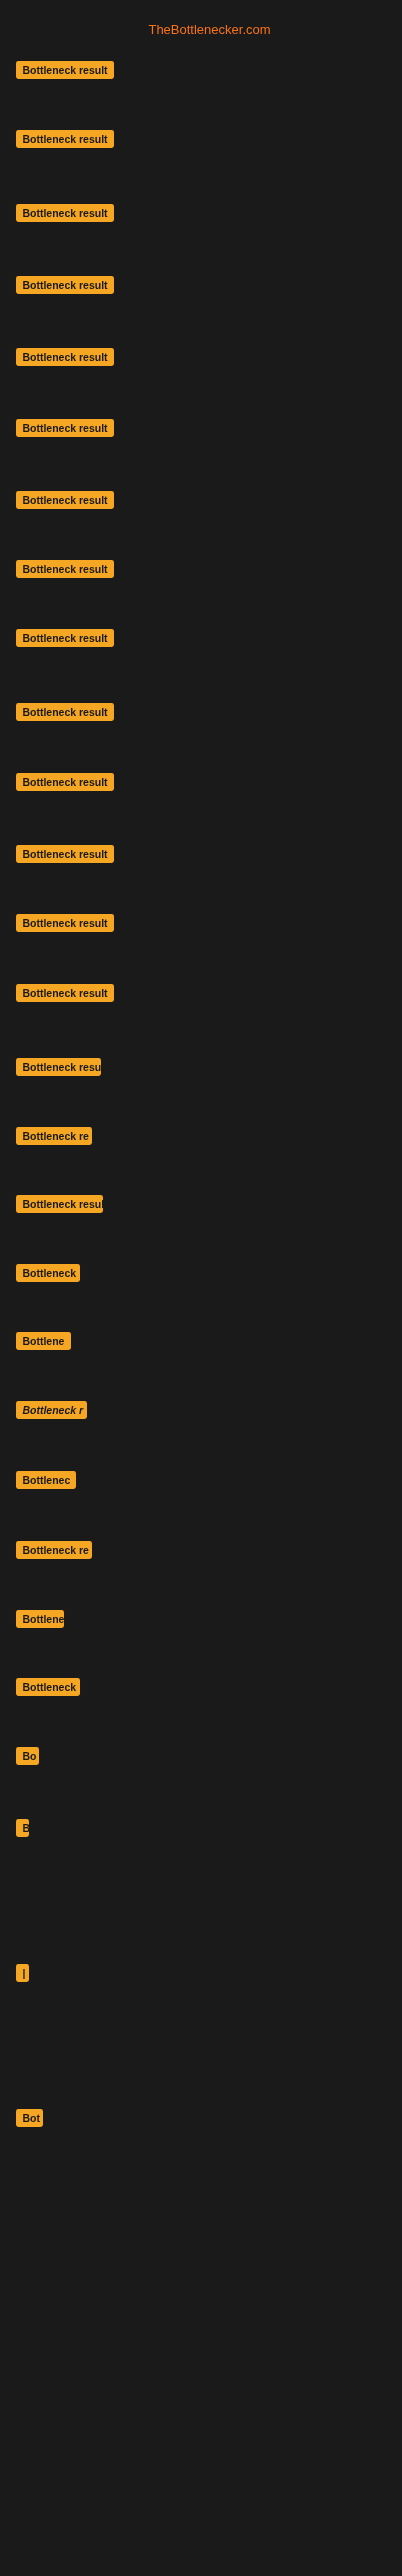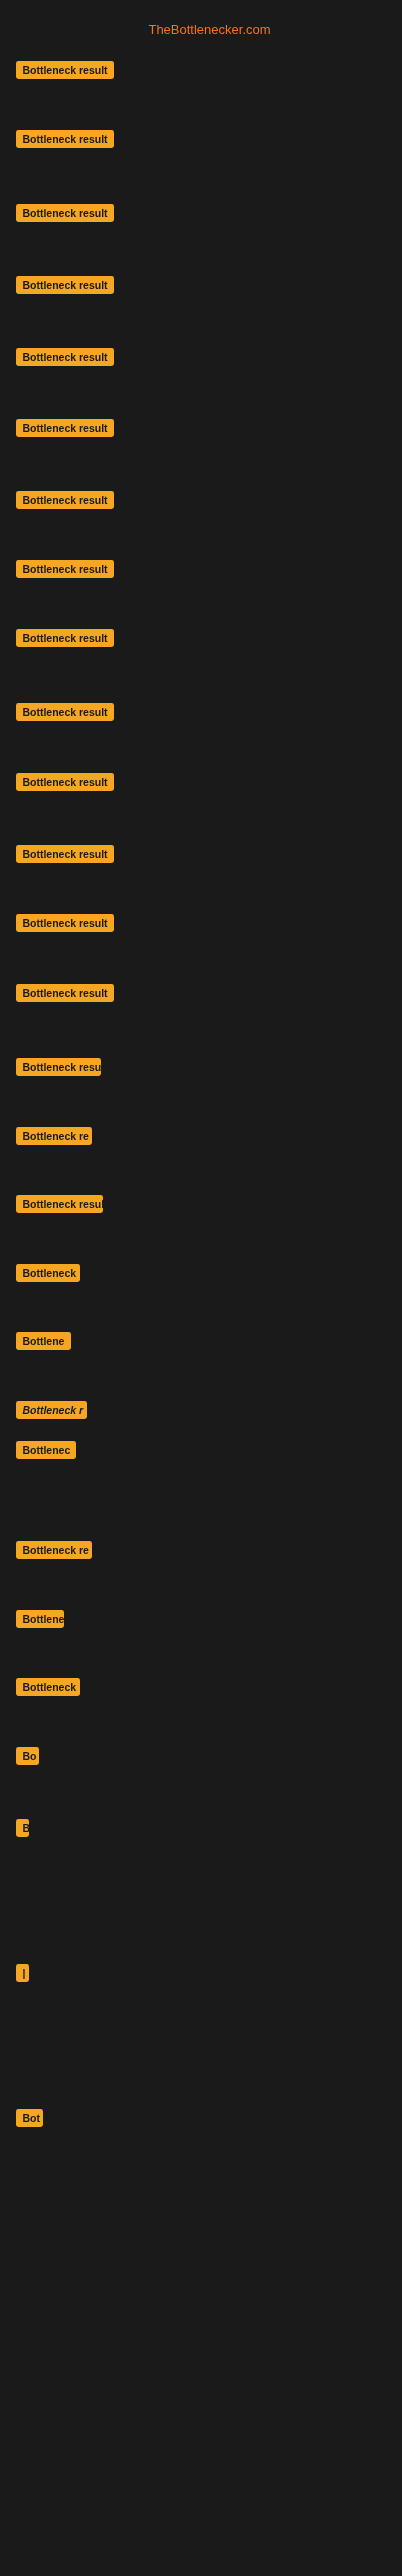--- a/index.html
+++ b/index.html
@@ -54,21 +54,21 @@
 <div class="bottleneck-item" style="top: 757px;"><span class="bottleneck-badge" style="max-width: 105px; overflow: hidden;">Bottleneck result</span></div>
 <div class="bottleneck-item" style="top: 829px;"><span class="bottleneck-badge" style="max-width: 103px; overflow: hidden;">Bottleneck result</span></div>
 <div class="bottleneck-item" style="top: 898px;"><span class="bottleneck-badge" style="max-width: 101px; overflow: hidden;">Bottleneck result</span></div>
 <div class="bottleneck-item" style="top: 968px;"><span class="bottleneck-badge" style="max-width: 98px; overflow: hidden;">Bottleneck result</span></div>
 <div class="bottleneck-item" style="top: 1042px;"><span class="bottleneck-badge" style="max-width: 85px; overflow: hidden;">Bottleneck result</span></div>
 <div class="bottleneck-item" style="top: 1111px;"><span class="bottleneck-badge" style="max-width: 76px; overflow: hidden;">Bottleneck re</span></div>
 <div class="bottleneck-item" style="top: 1179px;"><span class="bottleneck-badge" style="max-width: 87px; overflow: hidden;">Bottleneck resul</span></div>
 <div class="bottleneck-item" style="top: 1248px;"><span class="bottleneck-badge" style="max-width: 64px; overflow: hidden;">Bottleneck</span></div>
 <div class="bottleneck-item" style="top: 1316px;"><span class="bottleneck-badge" style="max-width: 55px; overflow: hidden;">Bottlene</span></div>
 <div class="bottleneck-item" style="top: 1385px;"><span class="bottleneck-badge" style="max-width: 71px; overflow: hidden; font-style: italic;">Bottleneck r</span></div>
-<div class="bottleneck-item" style="top: 1425px; text-align: right;"><span class="bottleneck-badge" style="max-width: 60px; overflow: hidden;">Bottlenec</span></div>
+<div class="bottleneck-item" style="top: 1455px; text-align: right;"><span class="bottleneck-badge" style="max-width: 60px; overflow: hidden;">Bottlenec</span></div>
 <div class="bottleneck-item" style="top: 1525px;"><span class="bottleneck-badge" style="max-width: 76px; overflow: hidden;">Bottleneck re</span></div>
 <div class="bottleneck-item" style="top: 1594px;"><span class="bottleneck-badge" style="max-width: 48px; overflow: hidden;">Bottlene</span></div>
 <div class="bottleneck-item" style="top: 1662px;"><span class="bottleneck-badge" style="max-width: 64px; overflow: hidden;">Bottleneck</span></div>
 <div class="bottleneck-item" style="top: 1731px;"><span class="bottleneck-badge" style="max-width: 22.5px; overflow: hidden;">Bo</span></div>
 <div class="bottleneck-item" style="top: 1803px;"><span class="bottleneck-badge" style="max-width: 11.3px; overflow: hidden;">B</span></div>
 <div class="bottleneck-item" style="top: 1948px;"><span class="bottleneck-badge" style="max-width: 6.4px; overflow: hidden;">|</span></div>
 <div class="bottleneck-item" style="top: 2093px;"><span class="bottleneck-badge" style="max-width: 27px; overflow: hidden;">Bot</span></div>
 
 
 </body></html>

